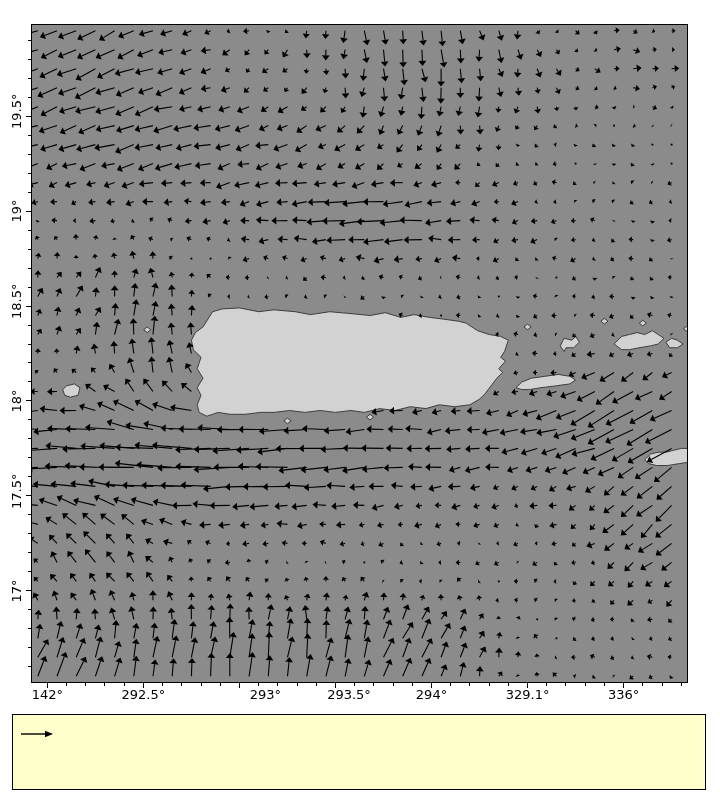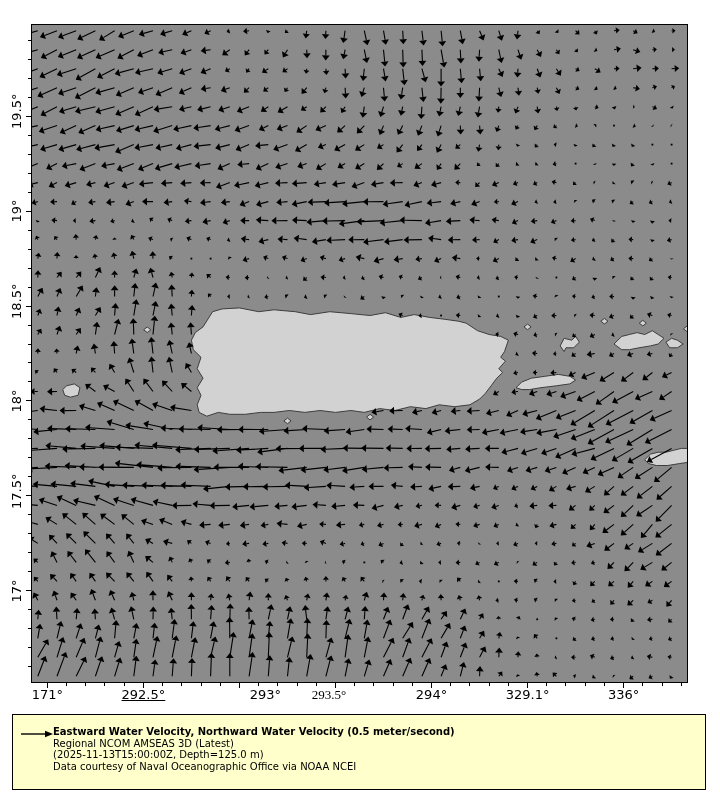--- a/index.html
+++ b/index.html
@@ -1144,27 +1144,27 @@
           <polygon points="564.9,9.5 560.9,8.0 565.8,5.3" fill="#000000"></polygon>
           <polygon points="587.7,5.0 584.3,8.6 583.6,2.3" fill="#000000"></polygon>
           <polygon points="605.7,8.2 601.1,9.1 604.0,3.8" fill="#000000"></polygon>
           <polygon points="623.1,6.9 619.6,8.1 621.6,3.5" fill="#000000"></polygon>
           <polygon points="643.5,5.7 640.5,8.4 640.4,3.0" fill="#000000"></polygon>
         </g>
       </svg>
   </div>
   <div id="xaxis">
       <div class="tick" style="left: 46.8666px; top: 683px; width: 1px; height: 5px;"></div>
-      <div class="xlab" style="left: 47.3666px;">171°</div>
+      <div class="xlab" style="left: 47.3666px;">142°</div>
       <div class="tick" style="left: 142.908px; top: 683px; width: 1px; height: 5px;"></div>
-      <div class="xlab" style="left: 143.408px; text-decoration: underline;">292.5°</div>
+      <div class="xlab" style="left: 143.408px;">292.5°</div>
       <div class="tick" style="left: 238.949px; top: 683px; width: 1px; height: 5px;"></div>
       <div class="xlab" style="left: 239.449px; margin-left: 26px;">293°</div>
       <div class="tick" style="left: 334.99px; top: 683px; width: 1px; height: 5px;"></div>
-      <div class="xlab" style="left: 329px; font-family: Liberation Serif, serif;">293.5°</div>
+      <div class="xlab" style="left: 349px;">293.5°</div>
       <div class="tick" style="left: 431.031px; top: 683px; width: 1px; height: 5px;"></div>
       <div class="xlab" style="left: 431.531px;">294°</div>
       <div class="tick" style="left: 527.072px; top: 683px; width: 1px; height: 5px;"></div>
       <div class="xlab" style="left: 527.572px;">329.1°</div>
       <div class="tick" style="left: 623.113px; top: 683px; width: 1px; height: 5px;"></div>
       <div class="xlab" style="left: 623.613px;">336°</div>
       <div class="tick" style="left: 66.0748px; top: 683px; width: 1px; height: 3px;"></div>
       <div class="tick" style="left: 85.283px; top: 683px; width: 1px; height: 3px;"></div>
       <div class="tick" style="left: 104.491px; top: 683px; width: 1px; height: 3px;"></div>
       <div class="tick" style="left: 123.699px; top: 683px; width: 1px; height: 3px;"></div>
@@ -1233,20 +1233,14 @@
       <div class="tick" style="left: 28px; top: 77.6676px; width: 3px; height: 1px;"></div>
       <div class="tick" style="left: 28px; top: 58.6792px; width: 3px; height: 1px;"></div>
       <div class="tick" style="left: 28px; top: 39.6908px; width: 3px; height: 1px;"></div>
     </div>
 
   <div id="legendbox">
     <svg id="legendkey" width="34" height="12">
       <line x1="1" y1="6" x2="26" y2="6" stroke="#000" stroke-width="1.4"></line>
       <polygon points="33,6 25,2.8 25,9.2" fill="#000"></polygon>
     </svg>
-    <div id="legendtext">
-      <div class="b">Eastward Water Velocity, Northward Water Velocity (0.5 meter/second)</div>
-      <div>Regional NCOM AMSEAS 3D (Latest)</div>
-      <div>(2025-11-13T15:00:00Z, Depth=125.0 m)</div>
-      <div>Data courtesy of Naval Oceanographic Office via NOAA NCEI</div>
-    </div>
   </div>
 </div>
 
 </body></html>

